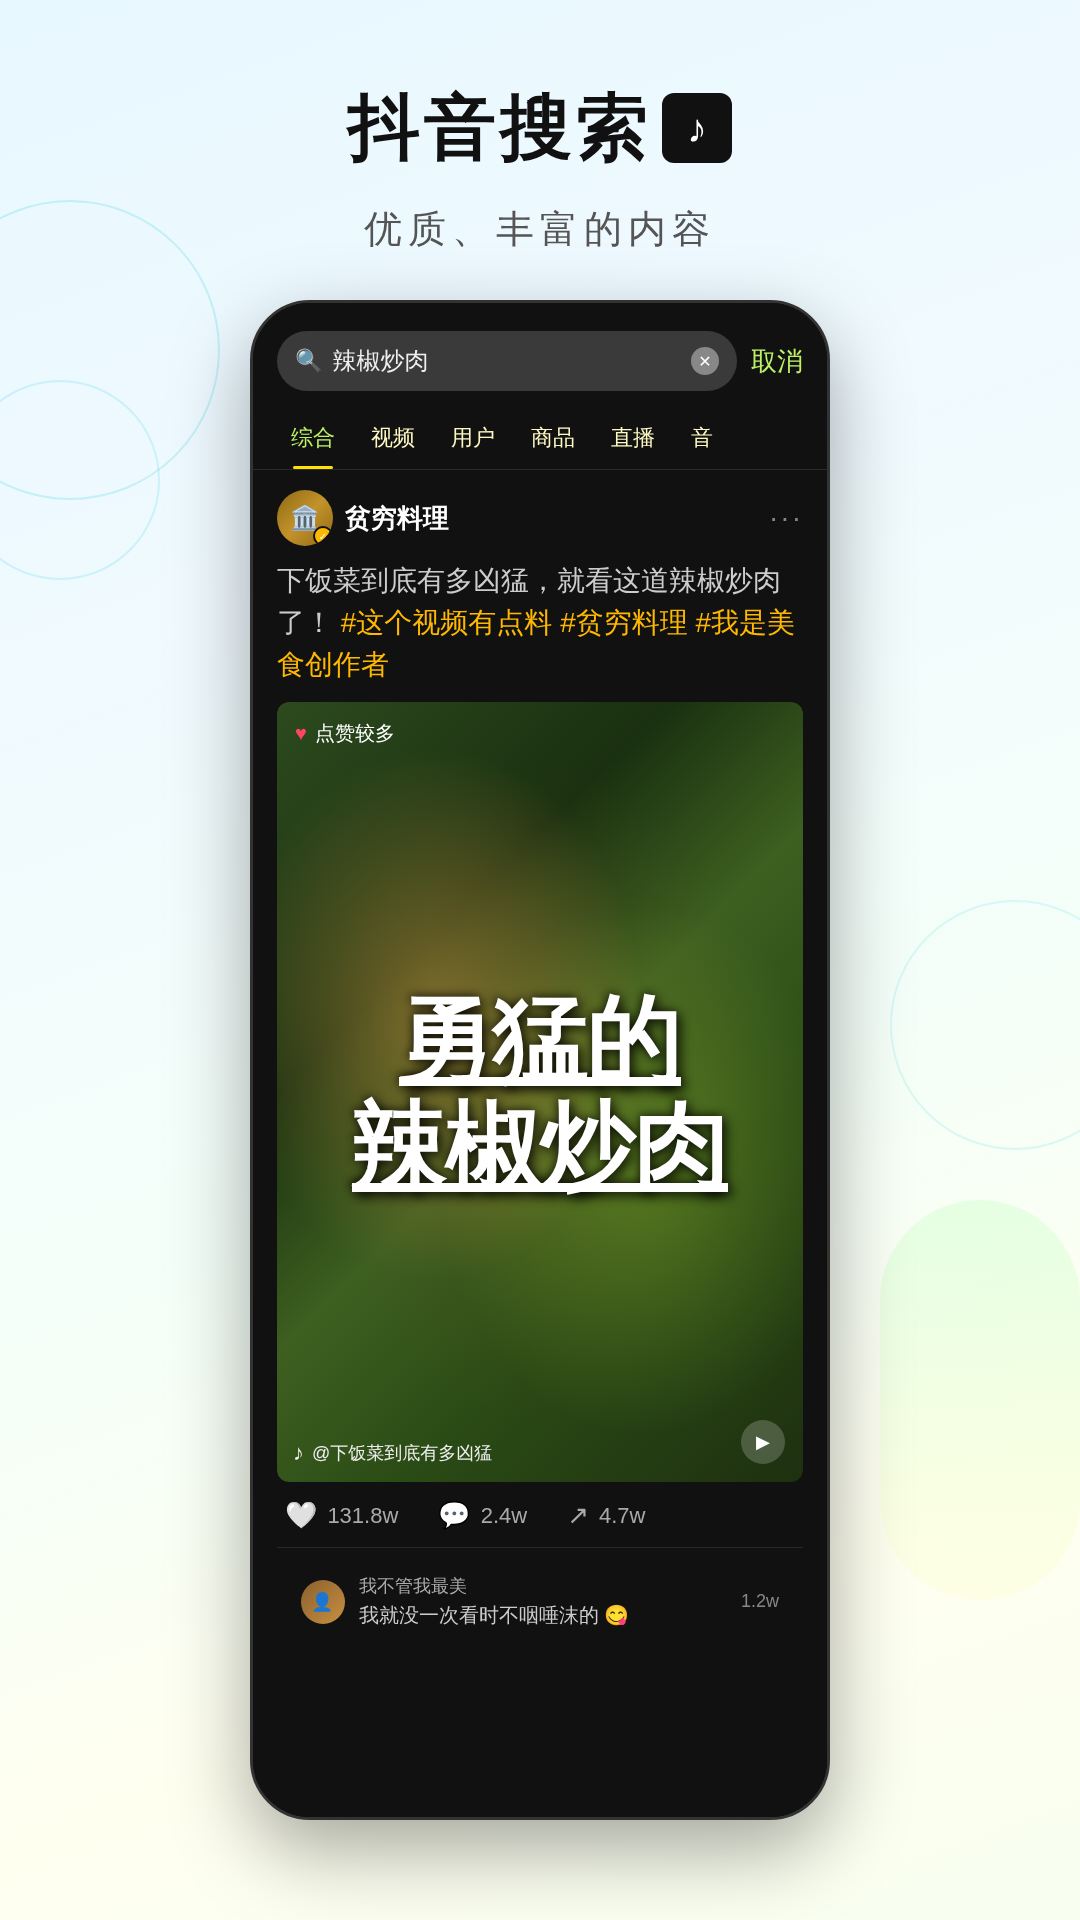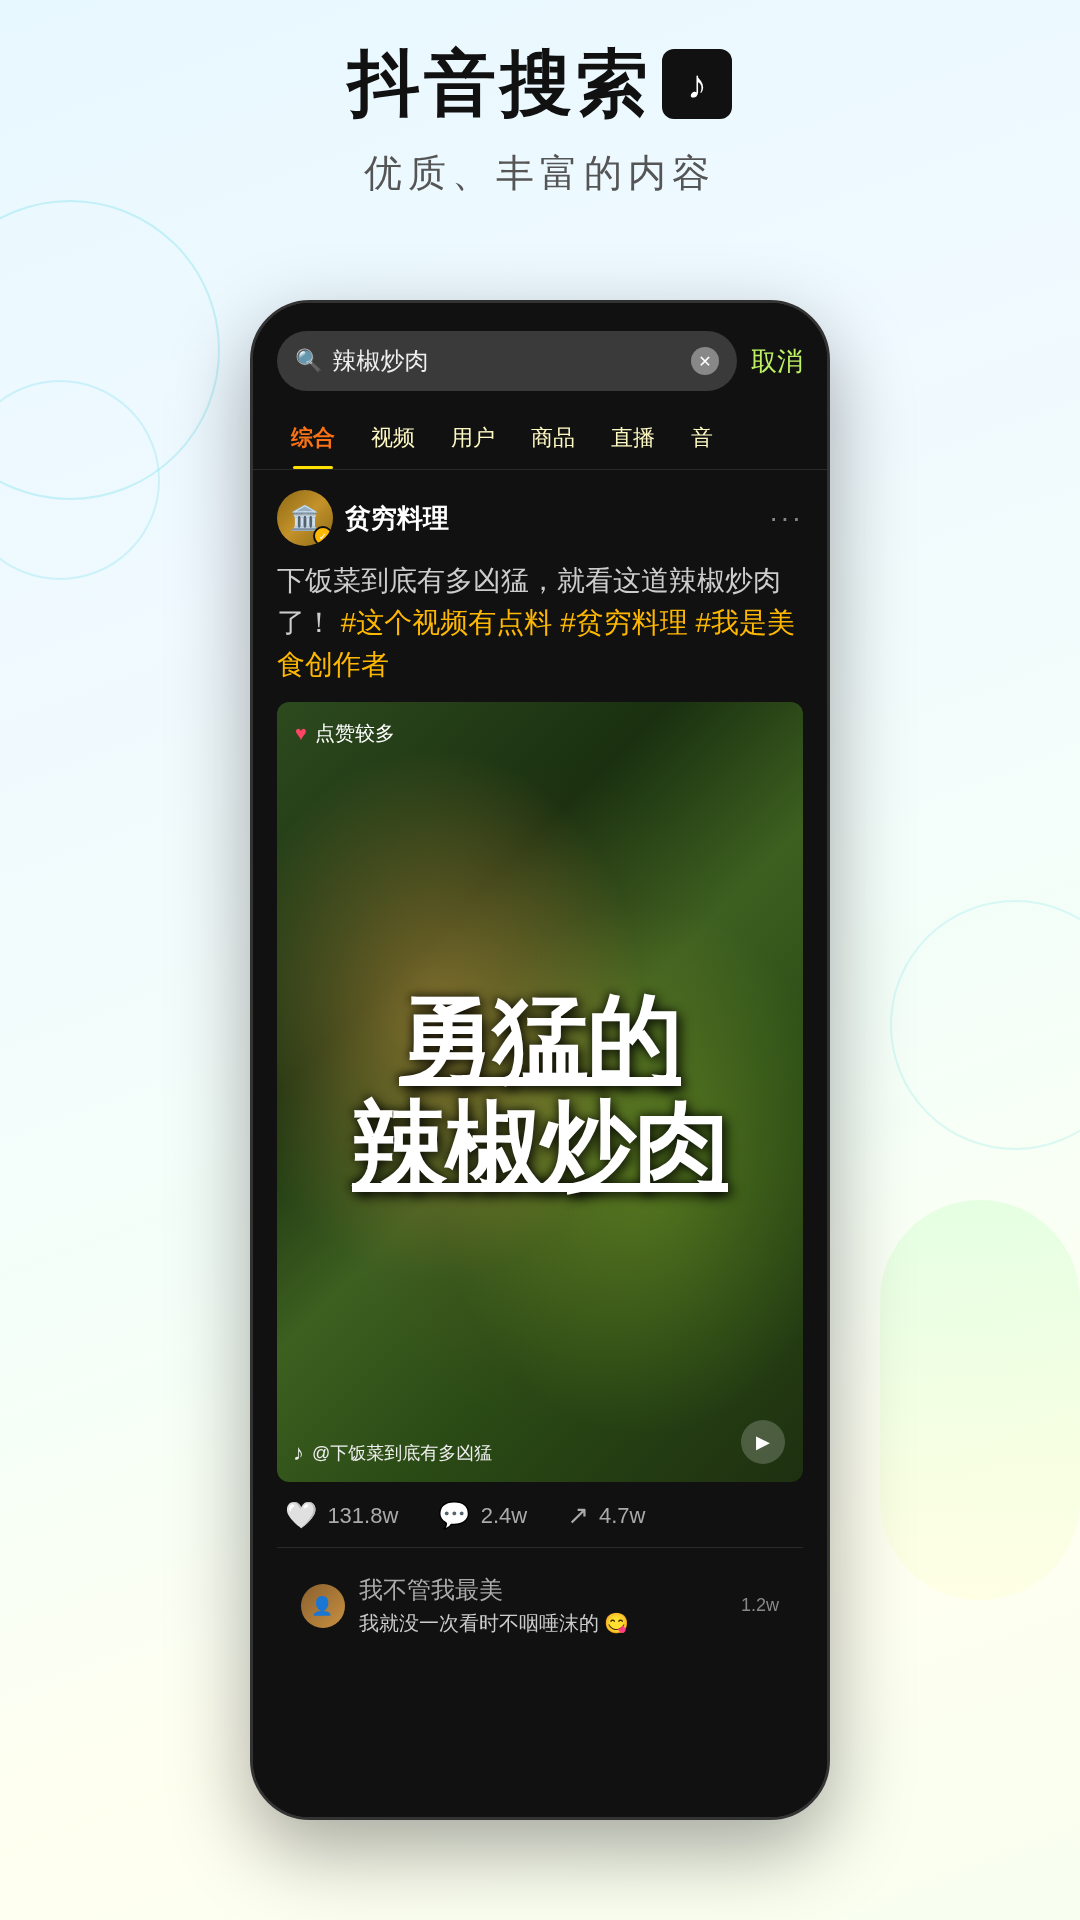--- a/index.html
+++ b/index.html
@@ -46,21 +46,21 @@
       height: 400px;
       background: linear-gradient(180deg, rgba(200,255,200,0.4) 0%, rgba(255,255,200,0.3) 100%);
       border-radius: 100px;
       right: 0;
       top: 1200px;
     }
 
     
     .header {
       text-align: center;
-      padding-top: 36px;
+      padding-top: 80px;
       padding-bottom: 40px;
     }
     .header-title {
       display: flex;
       align-items: center;
       justify-content: center;
       gap: 10px;
     }
     .header-title-text {
       font-size: 72px;
@@ -79,21 +79,21 @@
       position: relative;
       overflow: hidden;
     }
     .tiktok-logo-inner {
       font-size: 40px;
       color: white;
     }
     .header-subtitle {
       font-size: 38px;
       color: #555;
-      margin-top: 16px;
+      margin-top: 28px;
       letter-spacing: 6px;
     }
 
     
     .phone-container {
       position: absolute;
       top: 300px;
       left: 50%;
       transform: translateX(-50%);
       width: 580px;
@@ -171,22 +171,22 @@
     }
     .tab {
       padding: 16px 18px;
       color: #fef9c3;
       font-size: 22px;
       cursor: pointer;
       white-space: nowrap;
       position: relative;
     }
     .tab.active {
-      color: #f97316;
-      font-weight: bold;
+      color: #bef264;
+      font-weight: normal;
     }
     .tab.active::after {
       content: '';
       position: absolute;
       bottom: 0;
       left: 50%;
       transform: translateX(-50%);
       width: 40px;
       height: 3px;
       background: #FFE000;
@@ -524,21 +524,21 @@
             </div>
           </div>
 
           <div class="comments-area">
             <div class="comment-row">
               <div class="comment-avatar">
                 <span>👤</span>
               </div>
               <div class="comment-text">
                 <div>
-                  <div style="color:#aaa; font-size:24px; margin-bottom:4px;">我不管我最美</div>
+                  <div style="color:#aaa; font-size:18px; margin-bottom:4px;">我不管我最美</div>
                   <span>
                     <span>我就没一次看时不咽唾沫的</span>
                     <span>😋</span>
                   </span>
                 </div>
                 <span class="comment-likes">1.2w</span>
               </div>
             </div>
           </div>
 

